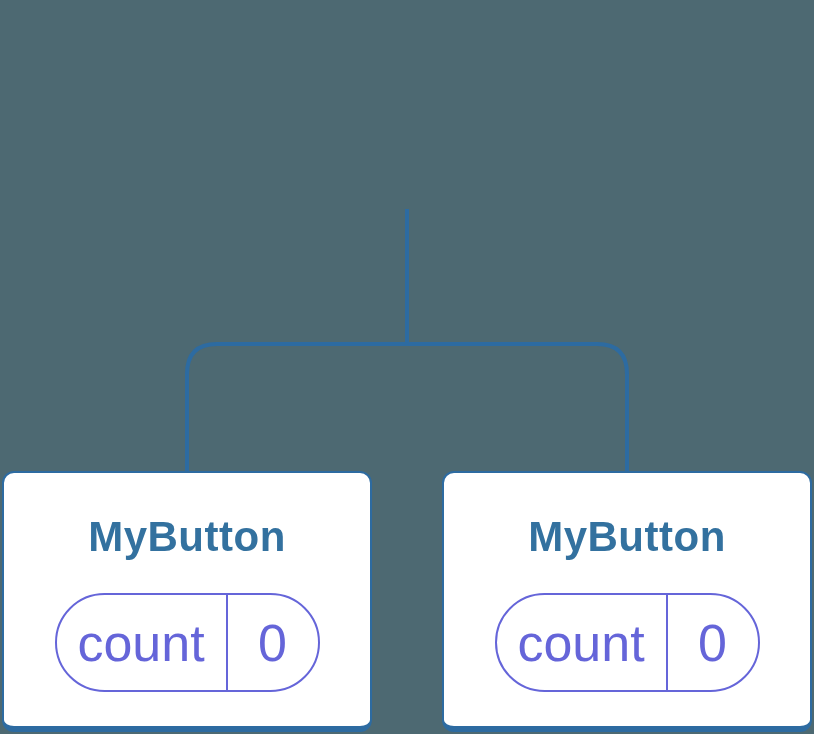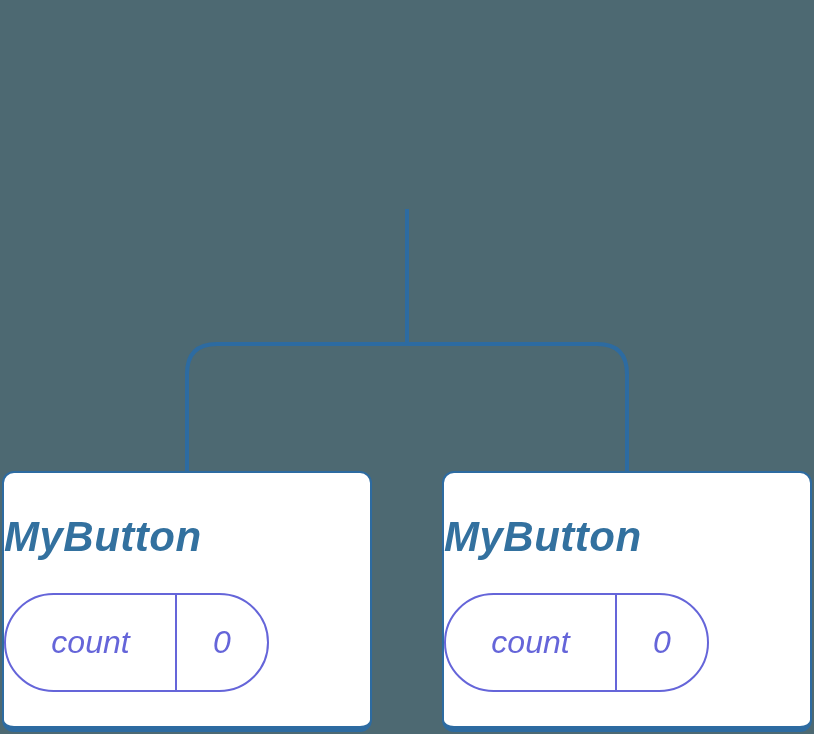--- a/index.html
+++ b/index.html
@@ -43,44 +43,43 @@
     display: flex;
     align-items: center;
     justify-content: center;
   }
   .node-child {
     top: 471px;
     width: 370px;
     height: 261px;
     display: flex;
     flex-direction: column;
-    align-items: flex-start;
+    align-items: center;
     padding-top: 42px;
     gap: 34px;
-    font-style: italic;
   }
   .node-child-left  { left: 2px; }
   .node-child-right { left: 442px; }
   .node-title {
     font-size: 42px;
     line-height: 44px;
     font-weight: 700;
     color: var(--title, #33719f);
     letter-spacing: 0.5px;
   }
   .state-pill {
     width: 265px;
     height: 99px;
     box-sizing: border-box;
     border: 2px solid var(--state, #6565d9);
     border-radius: 60px;
     display: flex;
     align-items: stretch;
     color: var(--state, #6565d9);
-    font-size: 32px;
+    font-size: 52px;
     font-weight: 400;
     background: var(--node-fill, #ffffff);
   }
   .state-name {
     width: 169px;
     border-right: 2px solid var(--state, #6565d9);
     display: flex;
     align-items: center;
     justify-content: center;
   }

